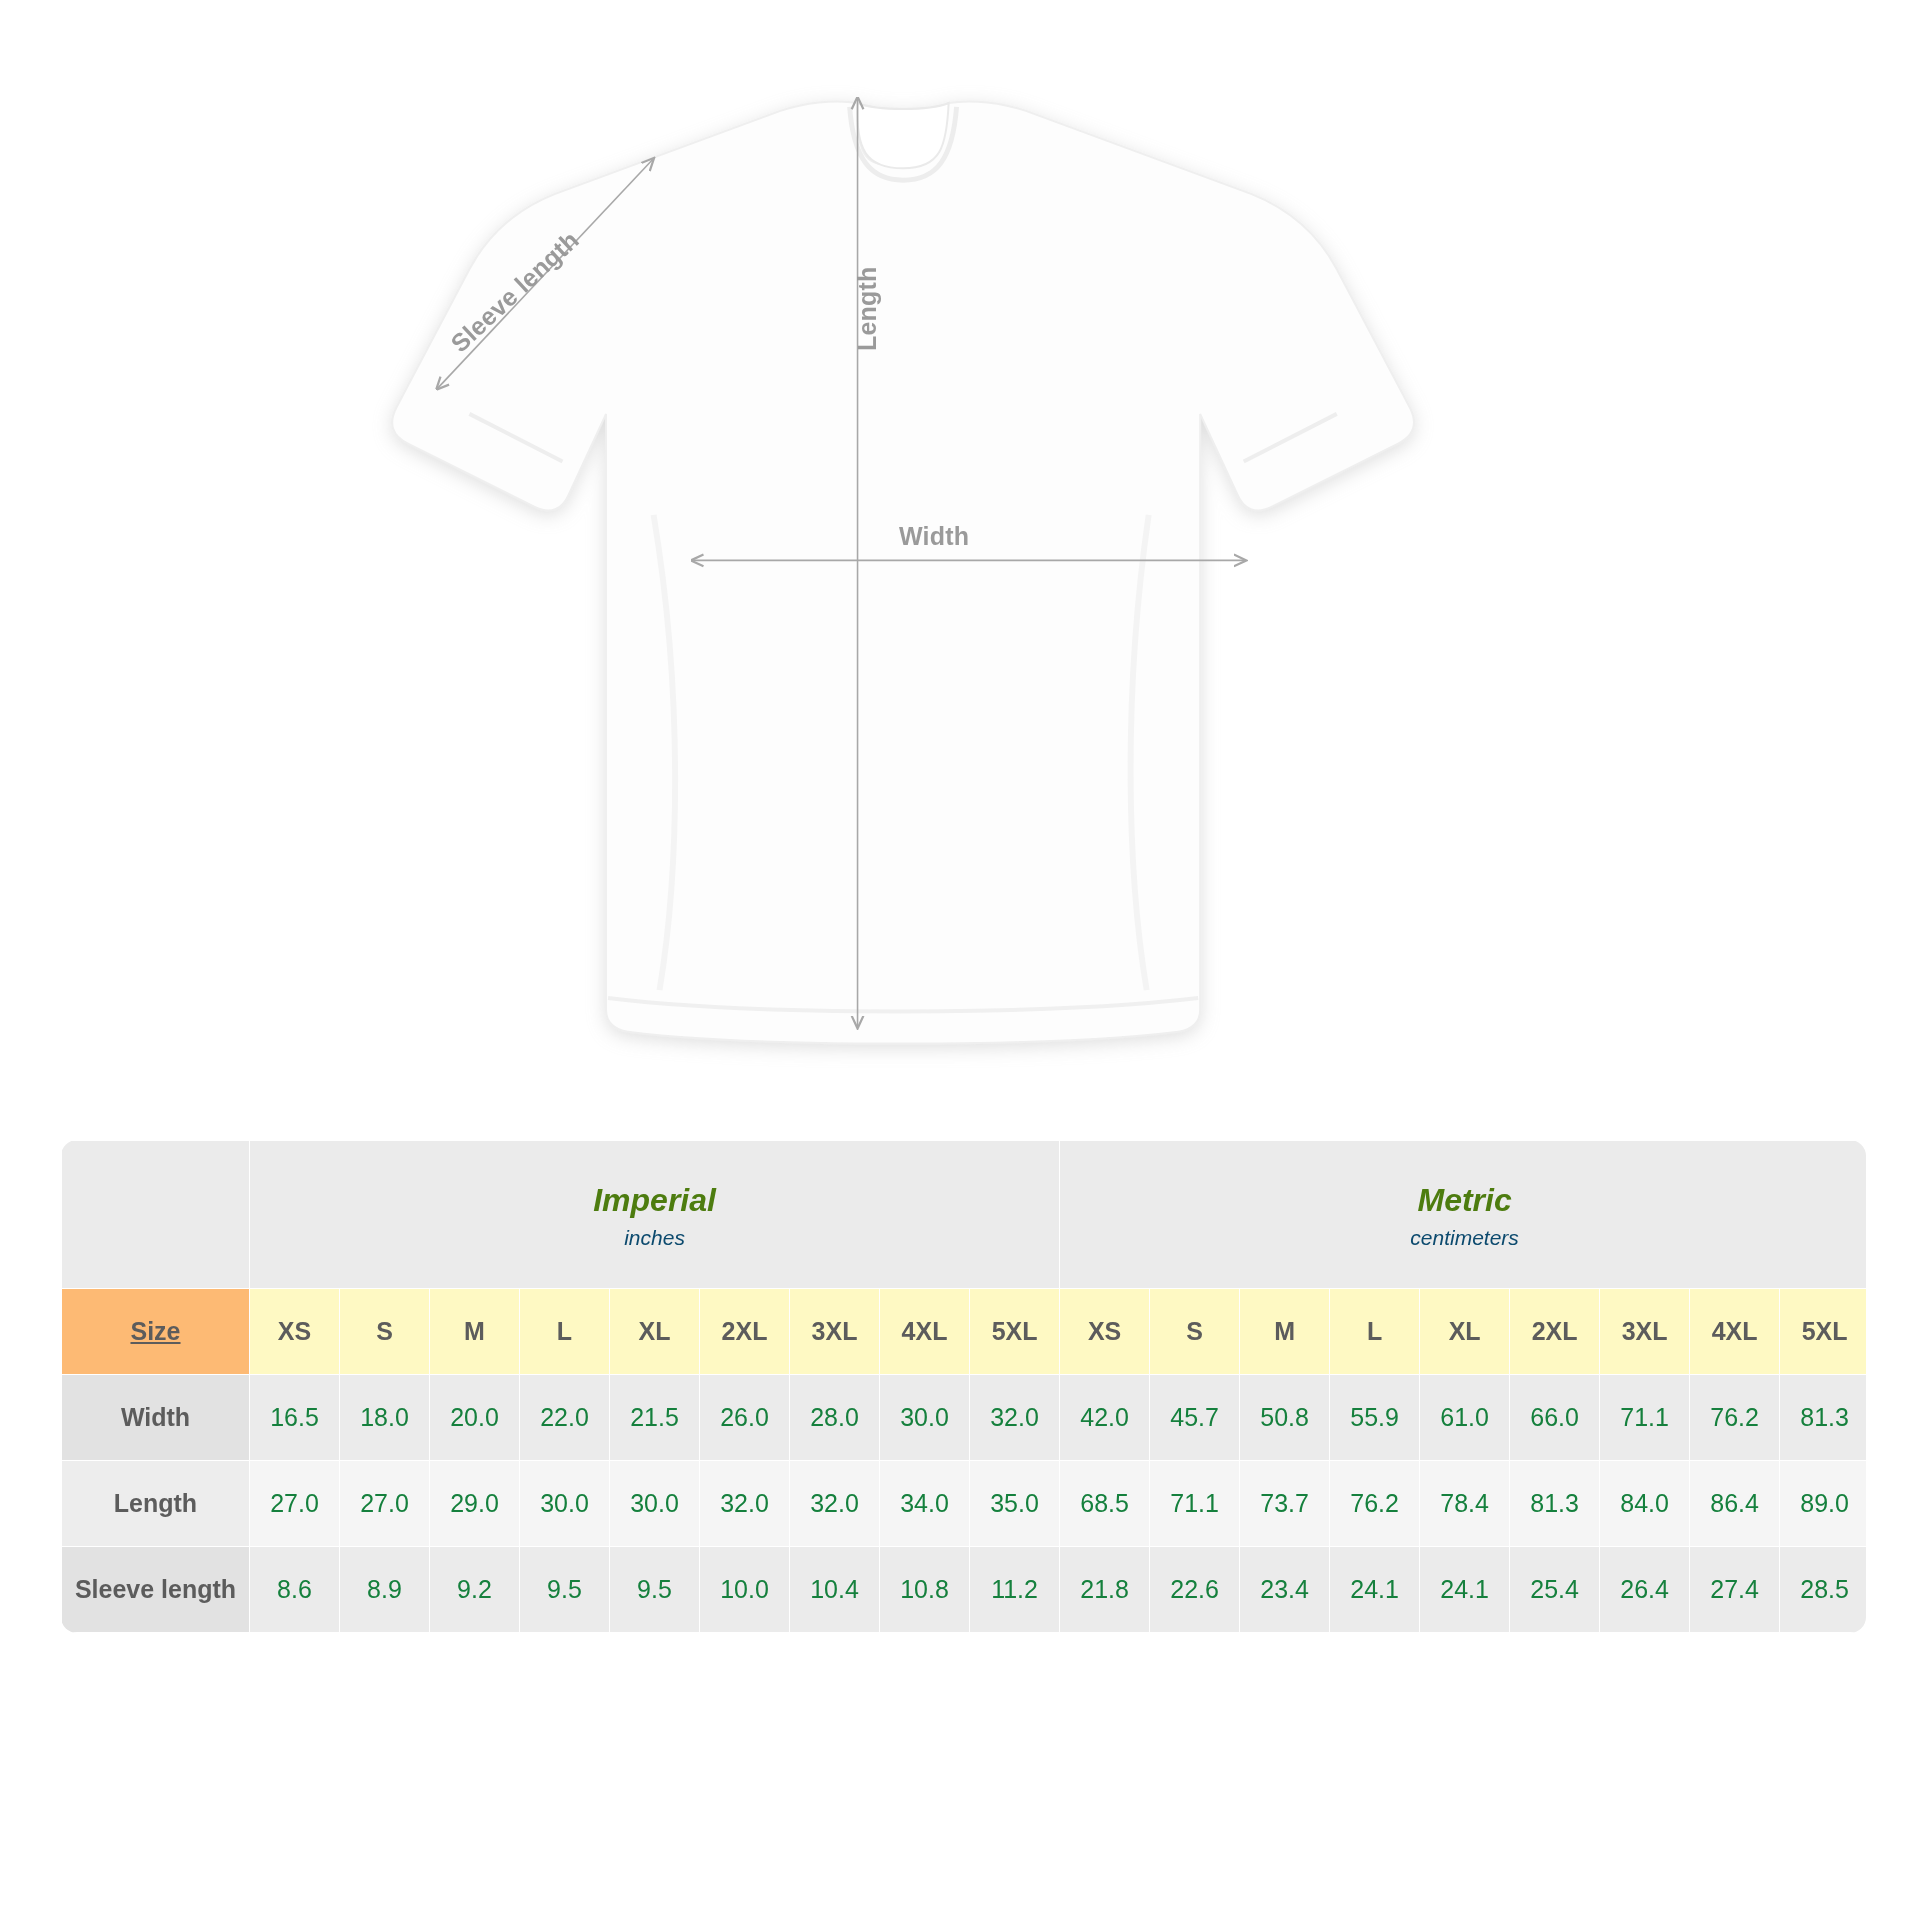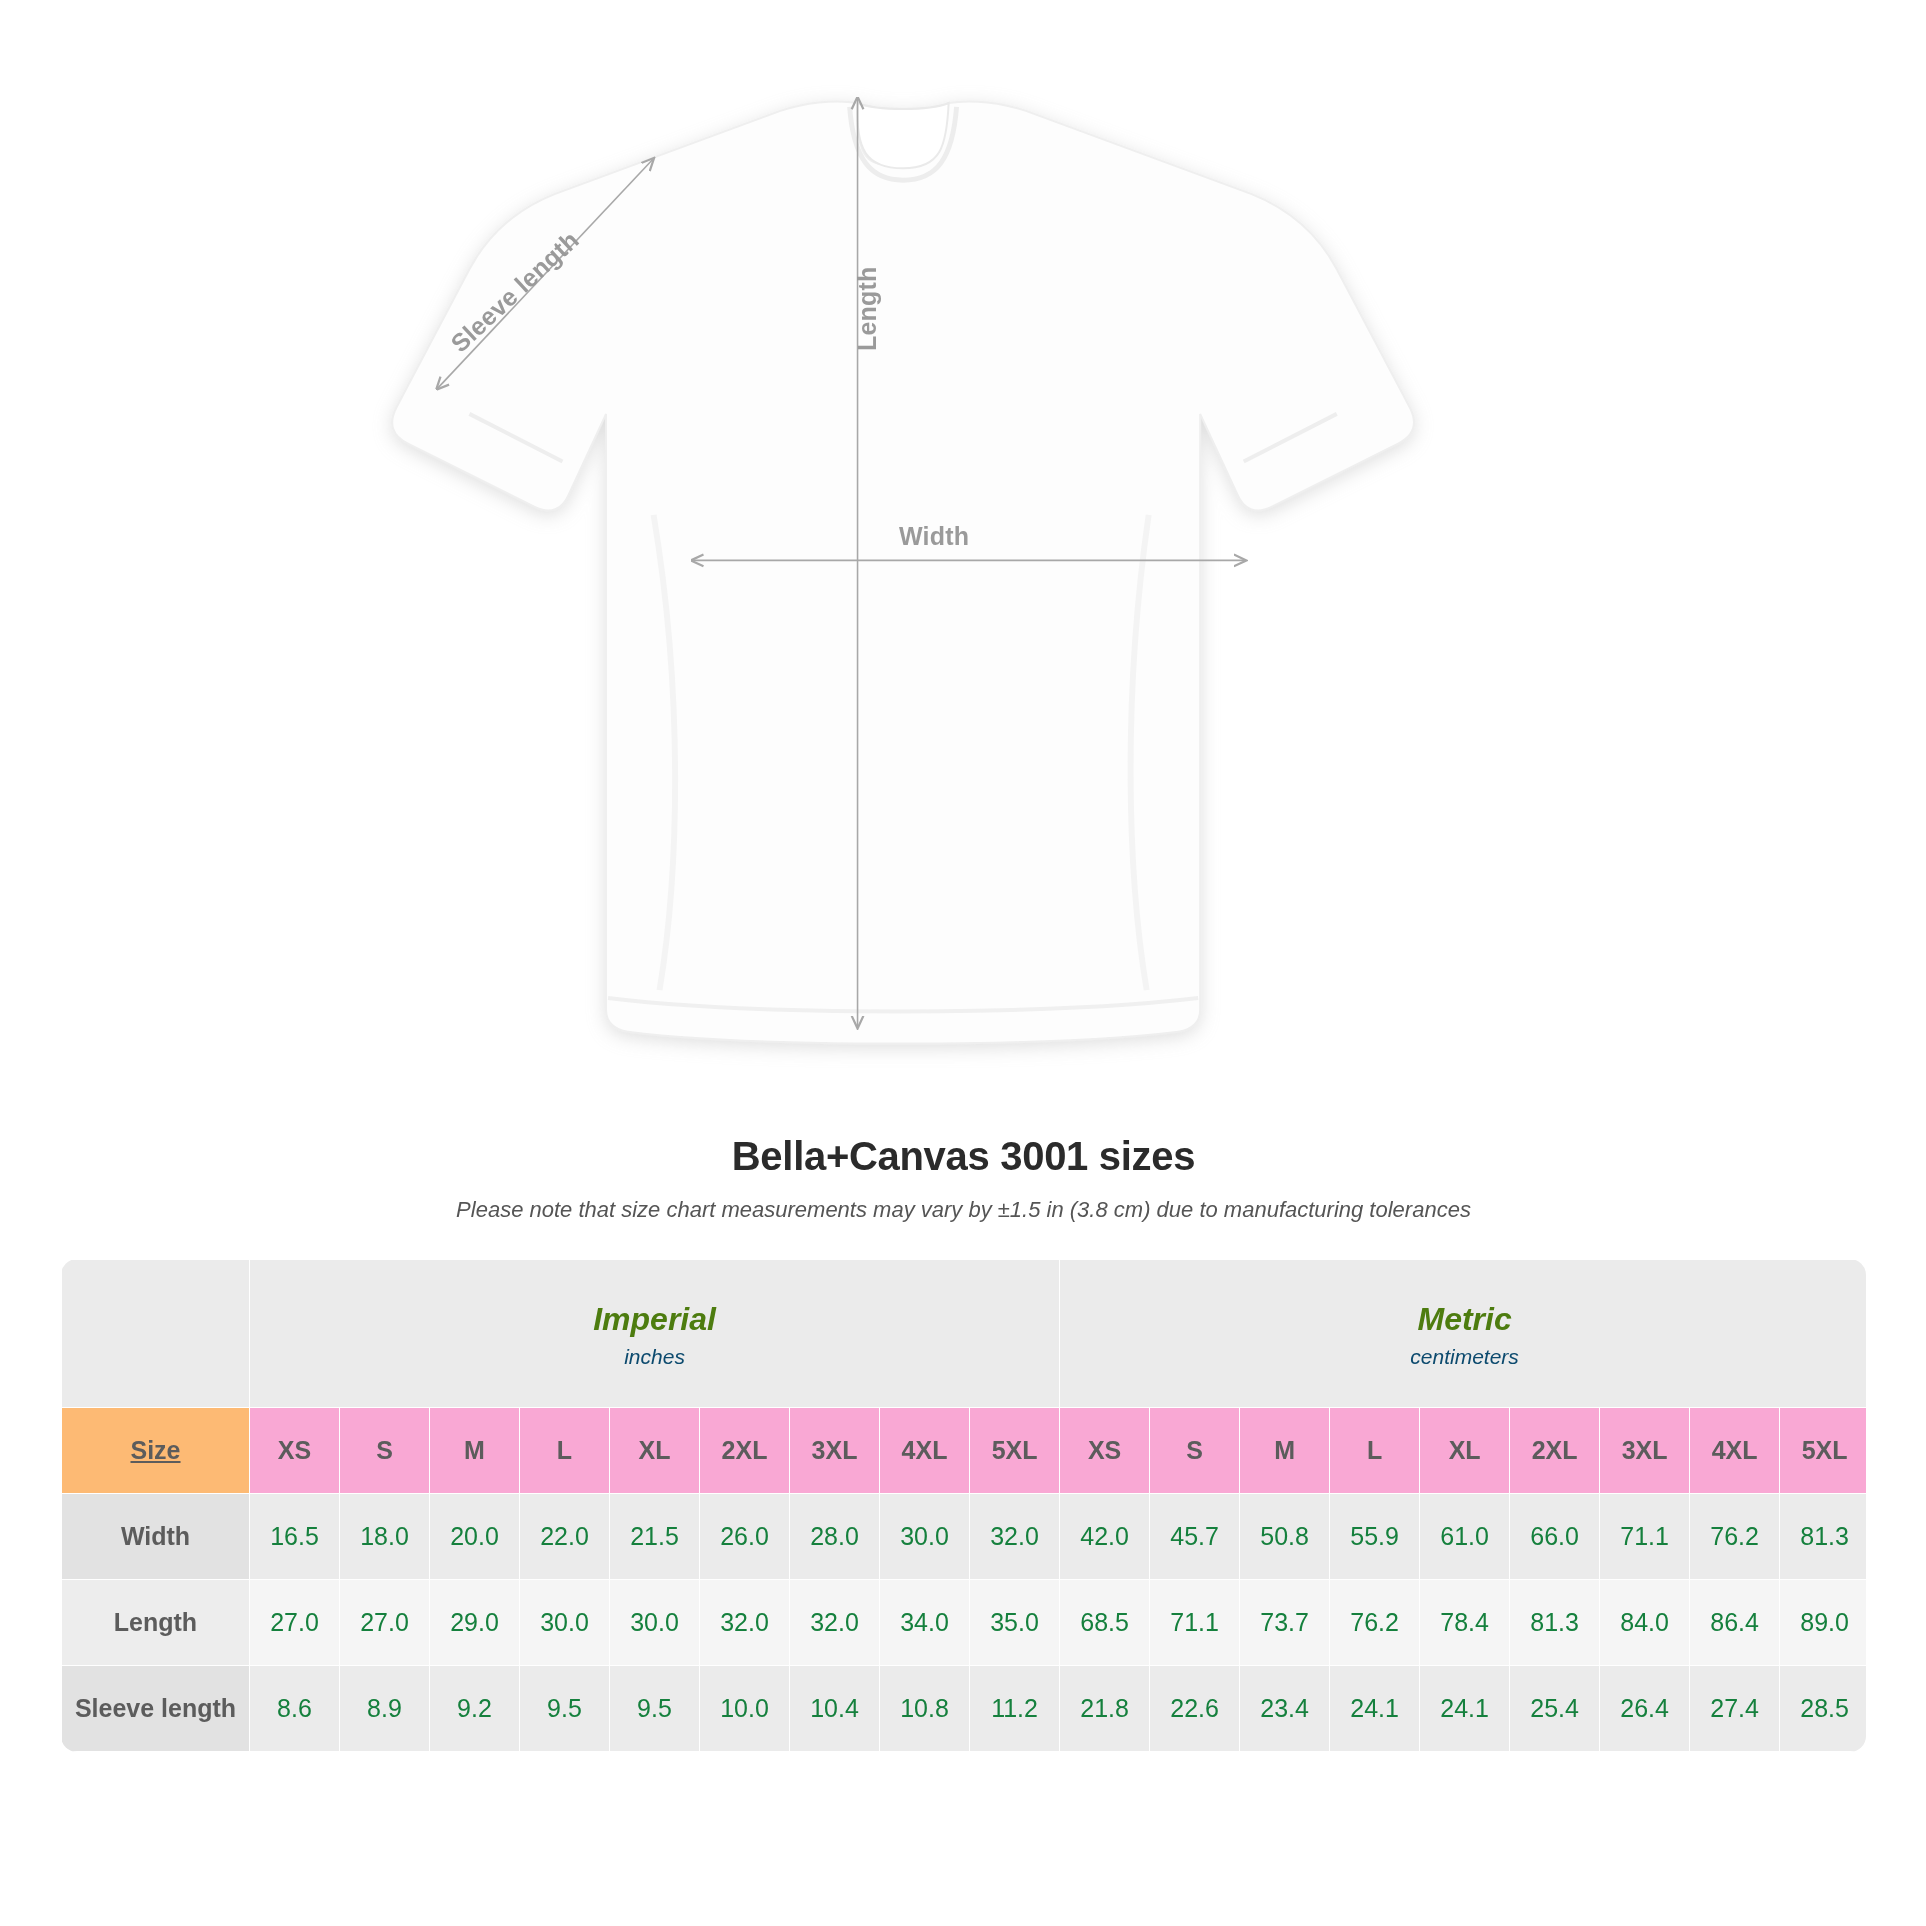--- a/index.html
+++ b/index.html
@@ -98,21 +98,21 @@
     color: #4d7c0f;
     line-height: 1.25;
   }
   .unit-sub {
     font-size: 21px;
     font-style: italic;
     color: #0c4a6e;
     margin-top: 6px;
   }
   .hdr-row td {
-    background: #f9a8d4;
+    background: #fef9c3;
     height: 83px;
     font-size: 25px;
     font-weight: bold;
     color: #5c5c5c;
   }
   .row-label {
     background: #ebebeb;
     font-size: 25px;
     font-weight: bold;
     color: #5c5c5c;
@@ -200,24 +200,20 @@
 
         <line x1="442" y1="392" x2="660" y2="160" stroke="#a8a8a8" stroke-width="1.6" marker-start="url(#arrTail)" marker-end="url(#arrHead)"></line>
       </g>
     </svg>
 
     <div class="dim-label" id="label-width">Width</div>
     <div class="dim-label" id="label-length">Length</div>
     <div class="dim-label" id="label-sleeve">Sleeve length</div>
   </div>
 
-  <div class="title-block">
-    <div class="chart-title">Bella+Canvas 3001 sizes</div>
-    <div class="chart-note">Please note that size chart measurements may vary by ±1.5 in (3.8 cm) due to manufacturing tolerances</div>
-  </div>
 
   <div class="table-wrap">
     <table class="size-table">
       <colgroup>
         <col style="width:188px">
         <col span="18" style="width:90px">
       </colgroup>
       <tbody id="table-body">
 
       <tr class="unit-row">

